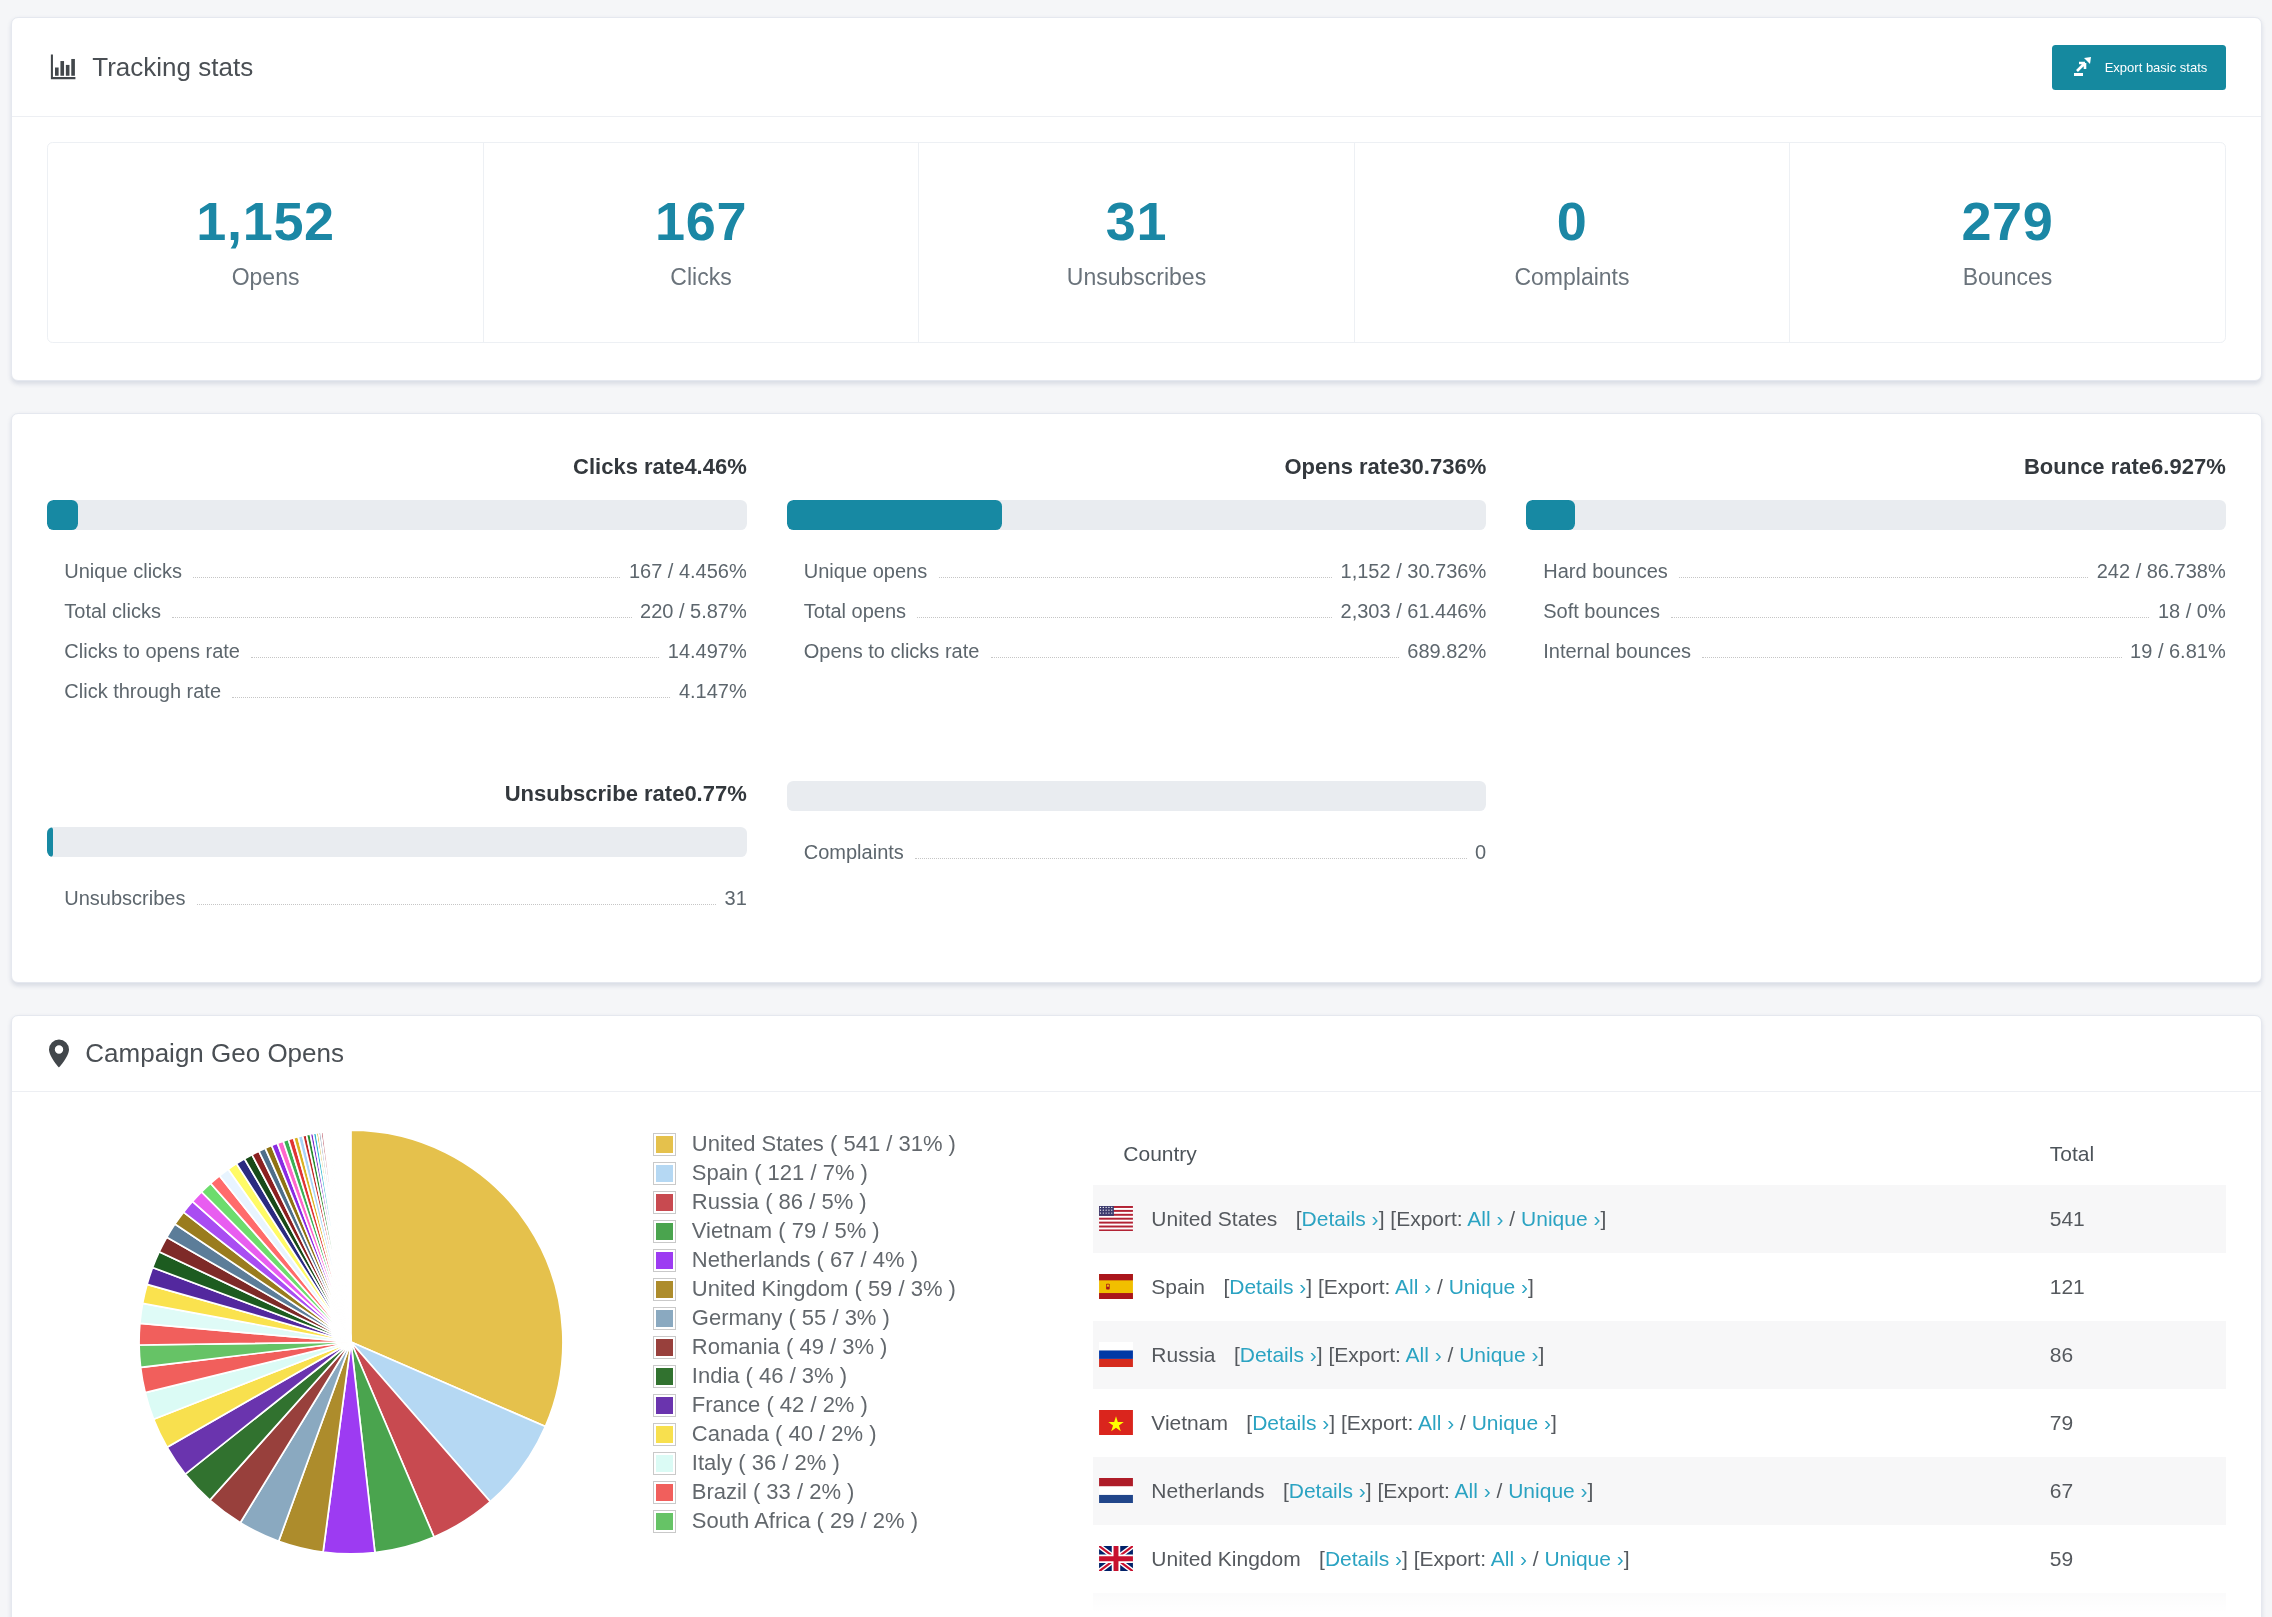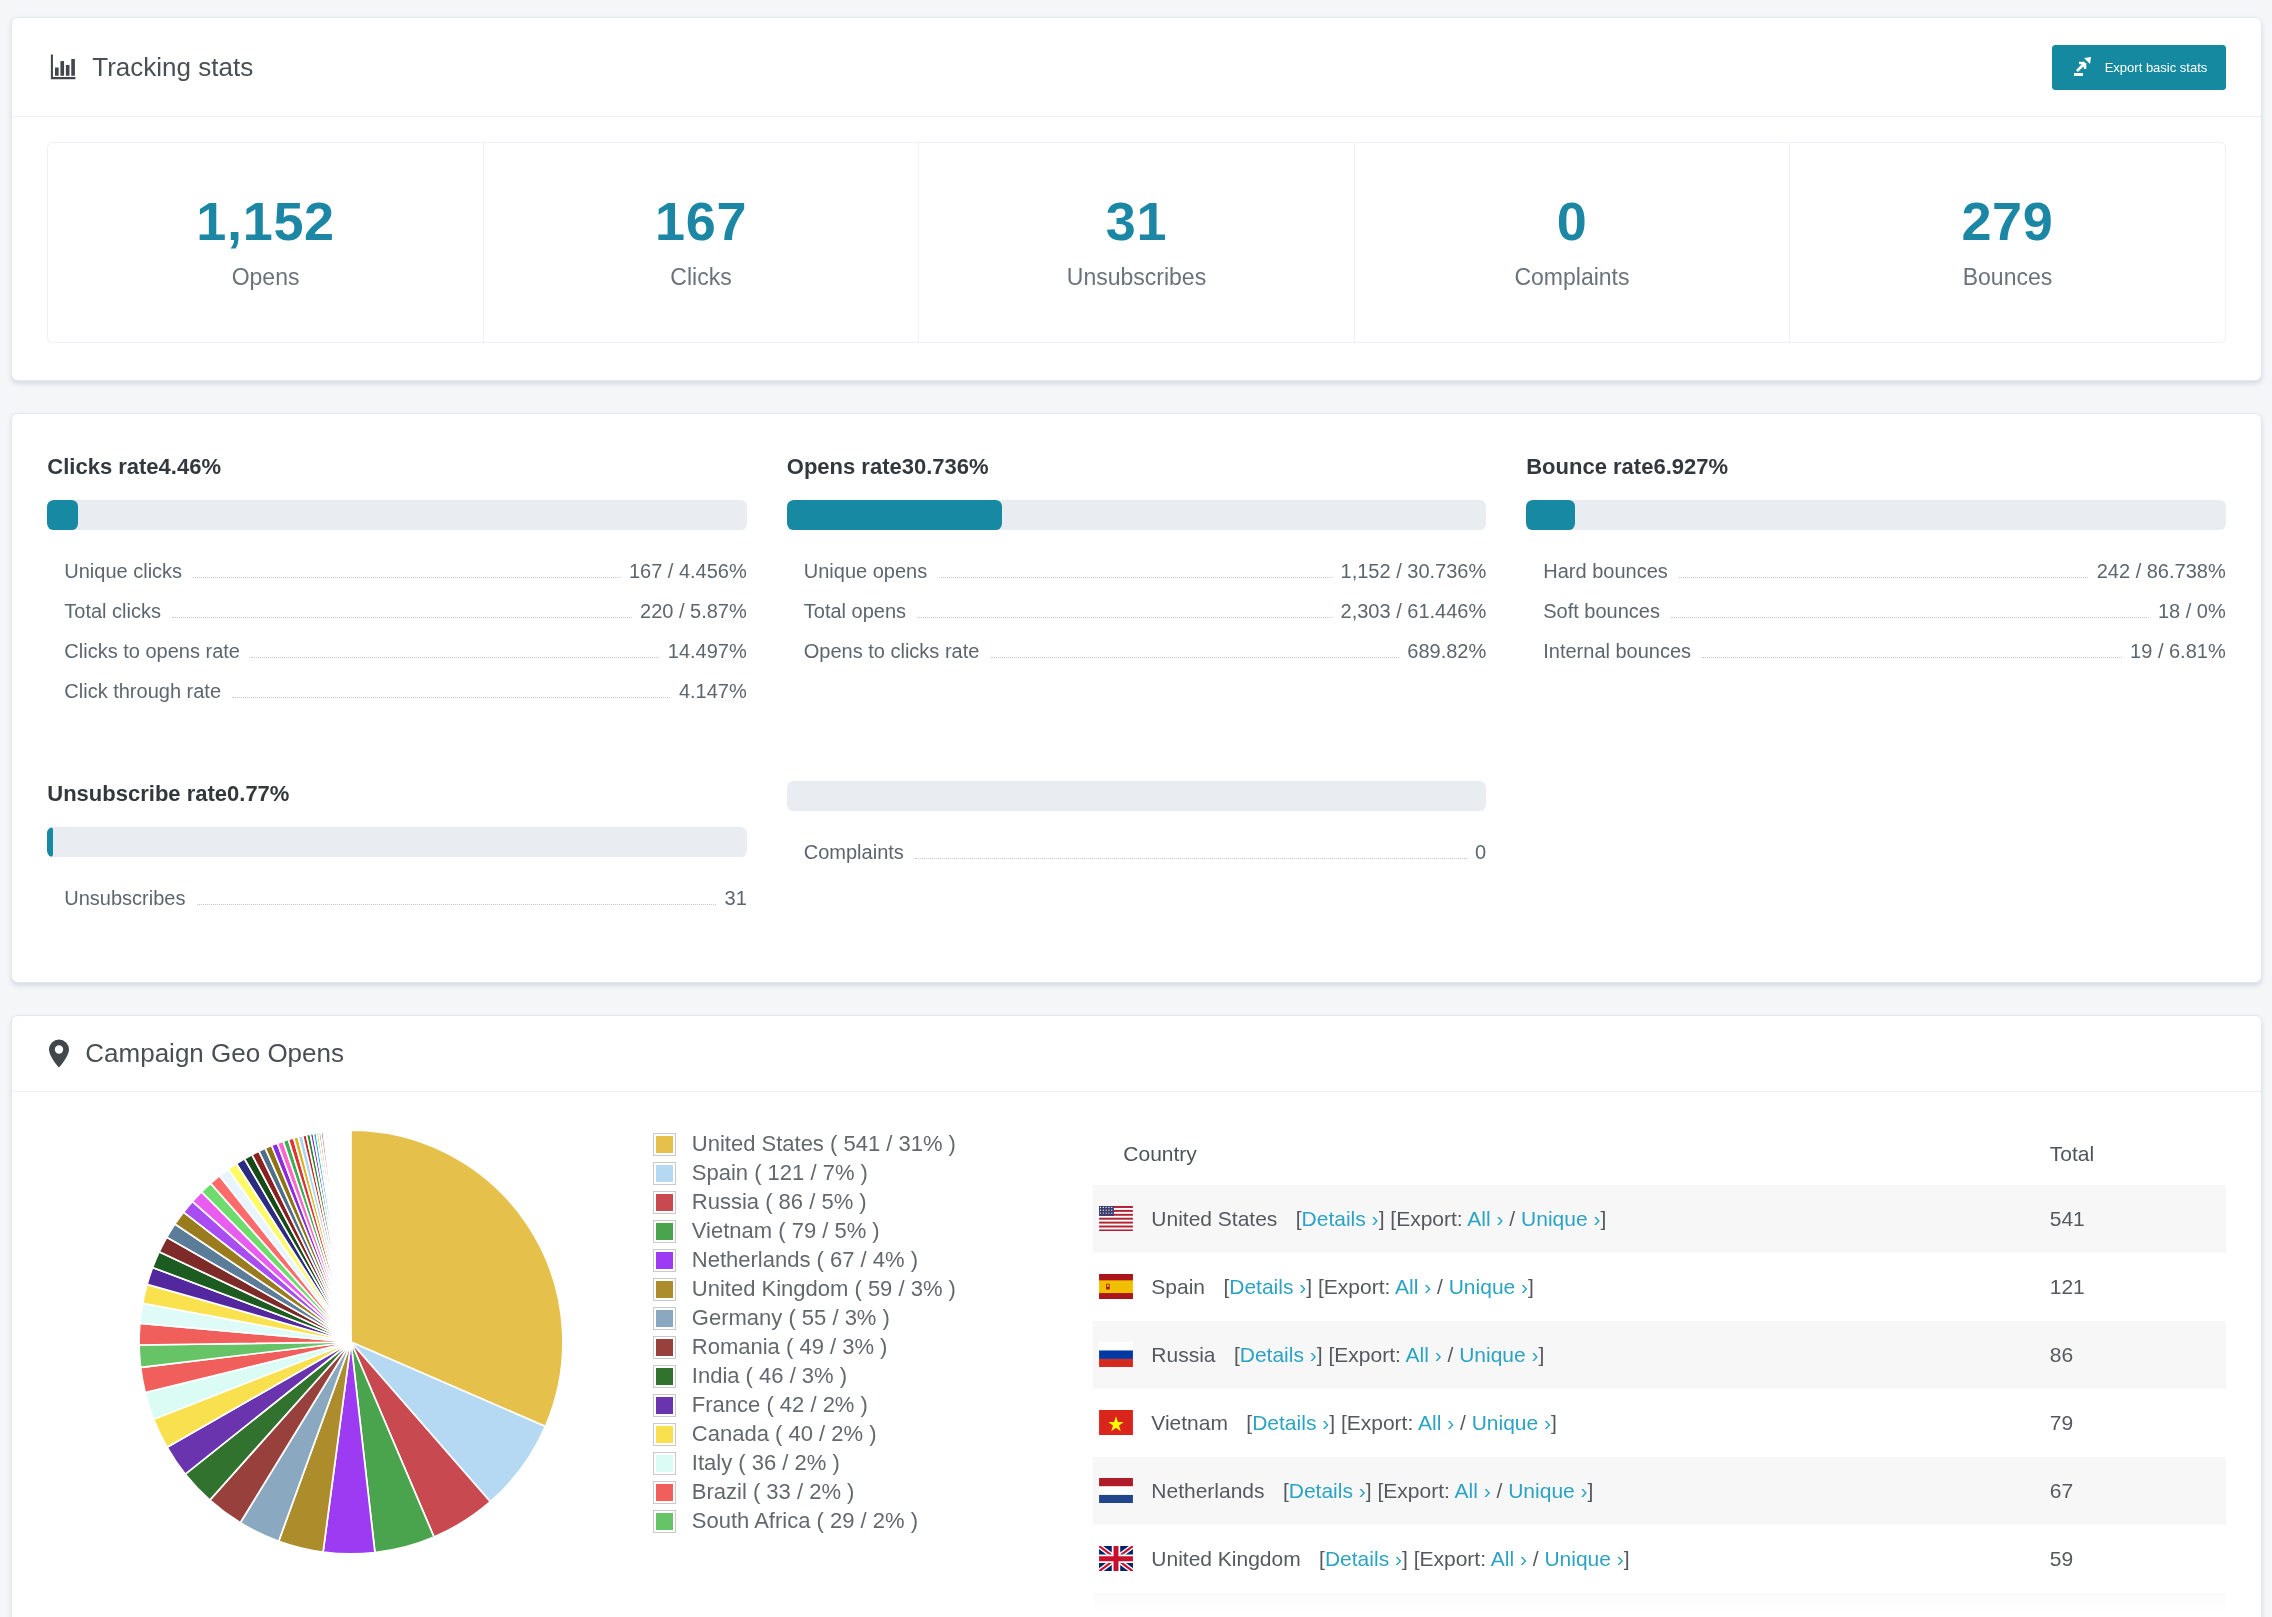--- a/index.html
+++ b/index.html
@@ -42,21 +42,21 @@
     border-radius:5.6px;
   }
   .tile { flex:1; text-align:center; padding:47px 0 51px; border-left:0.7px solid #edf0f4; }
   .tile:first-child { border-left:none; }
   .tile-num { font-size:54px; font-weight:700; color:#1b87a5; letter-spacing:0.7px; }
   .tile-label { font-size:23px; color:#6a737b; margin-top:11.3px; }
 
   
   #rates-card { margin-top:32px; padding:40px 35px 55px; }
   .rates { display:grid; grid-template-columns:repeat(3,1fr); column-gap:40px; row-gap:61px; }
-  .rate-head { display:flex; justify-content:flex-start; align-items:baseline;
+  .rate-head { display:flex; justify-content:flex-end; align-items:baseline;
                font-size:22px; font-weight:700; color:#33383d; margin-bottom:20px; }
   .bar { height:30px; background:#e9ecf0; border-radius:6.4px; overflow:hidden; }
   .bar-fill { height:100%; background:#1789a3; border-radius:6.4px; }
   .d-rows { margin-top:30px;margin-left:17px; }
   .d-row { display:flex; align-items:baseline; font-size:20px; color:#5d666d; height:40px; }
   .d-leader { flex:1; border-bottom:1.4px dotted #c6c6c6; margin:0 8.5px 5px 11.3px; }
   .d-val { white-space:nowrap; }
 
   
   #geo-card { margin-top:32px; height:611px; overflow:hidden; position:relative; }

